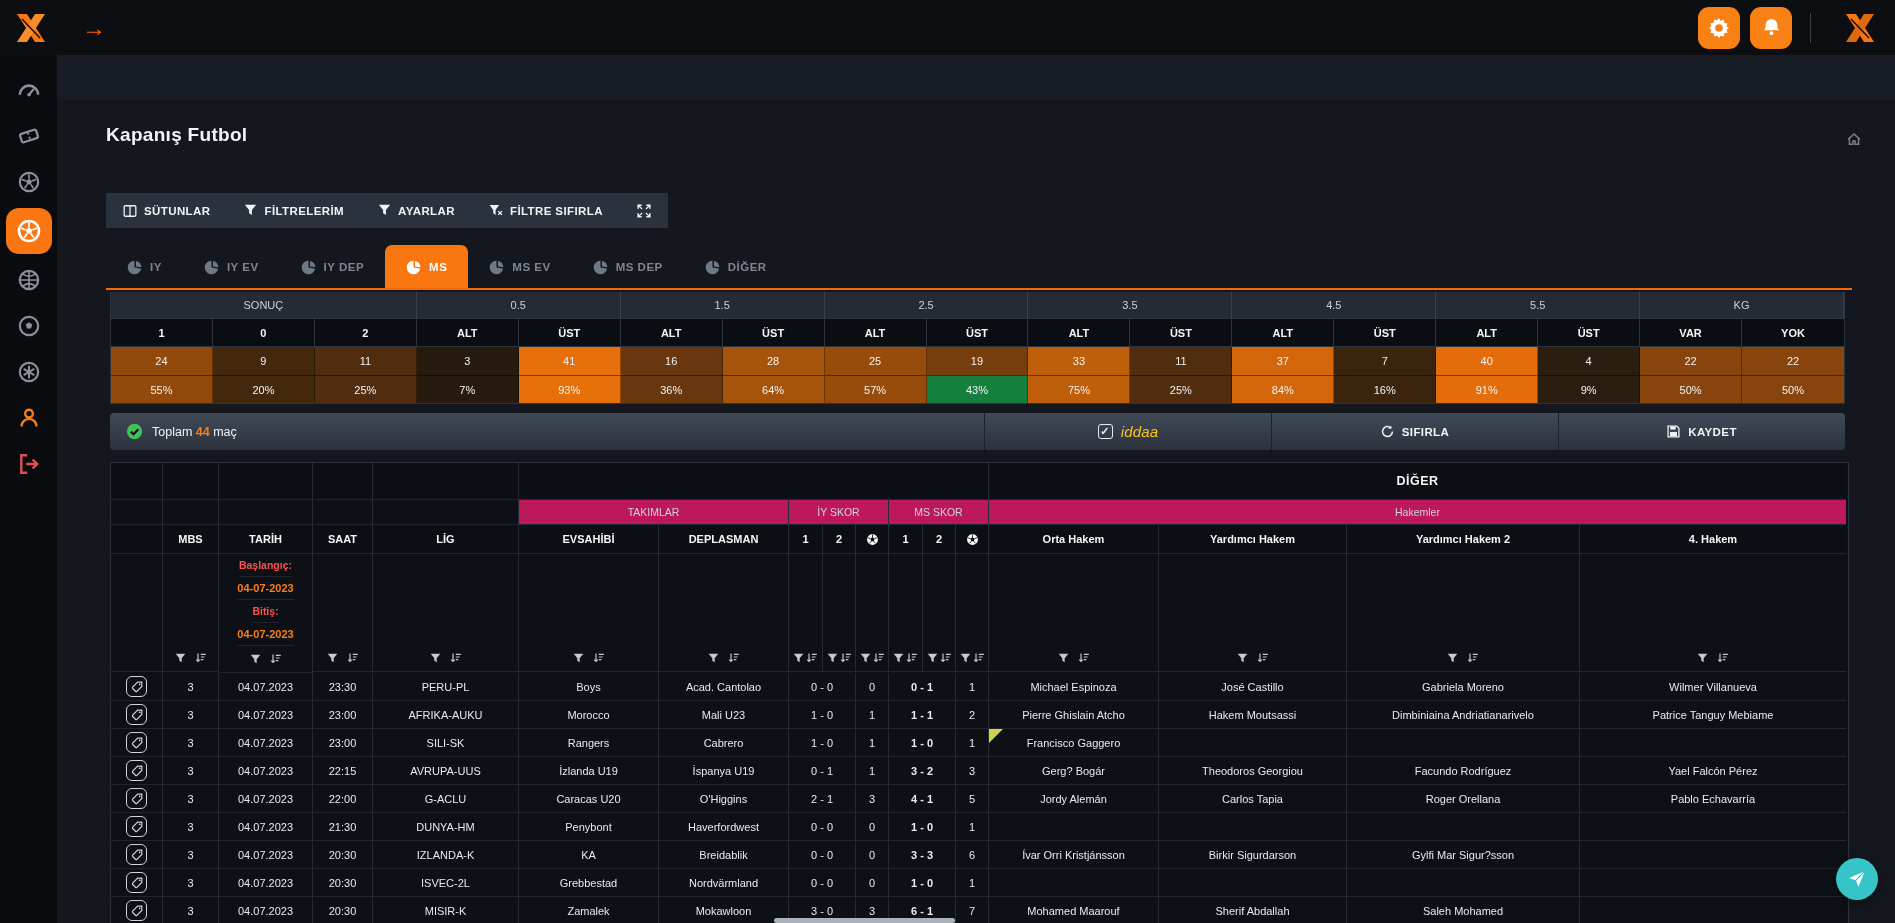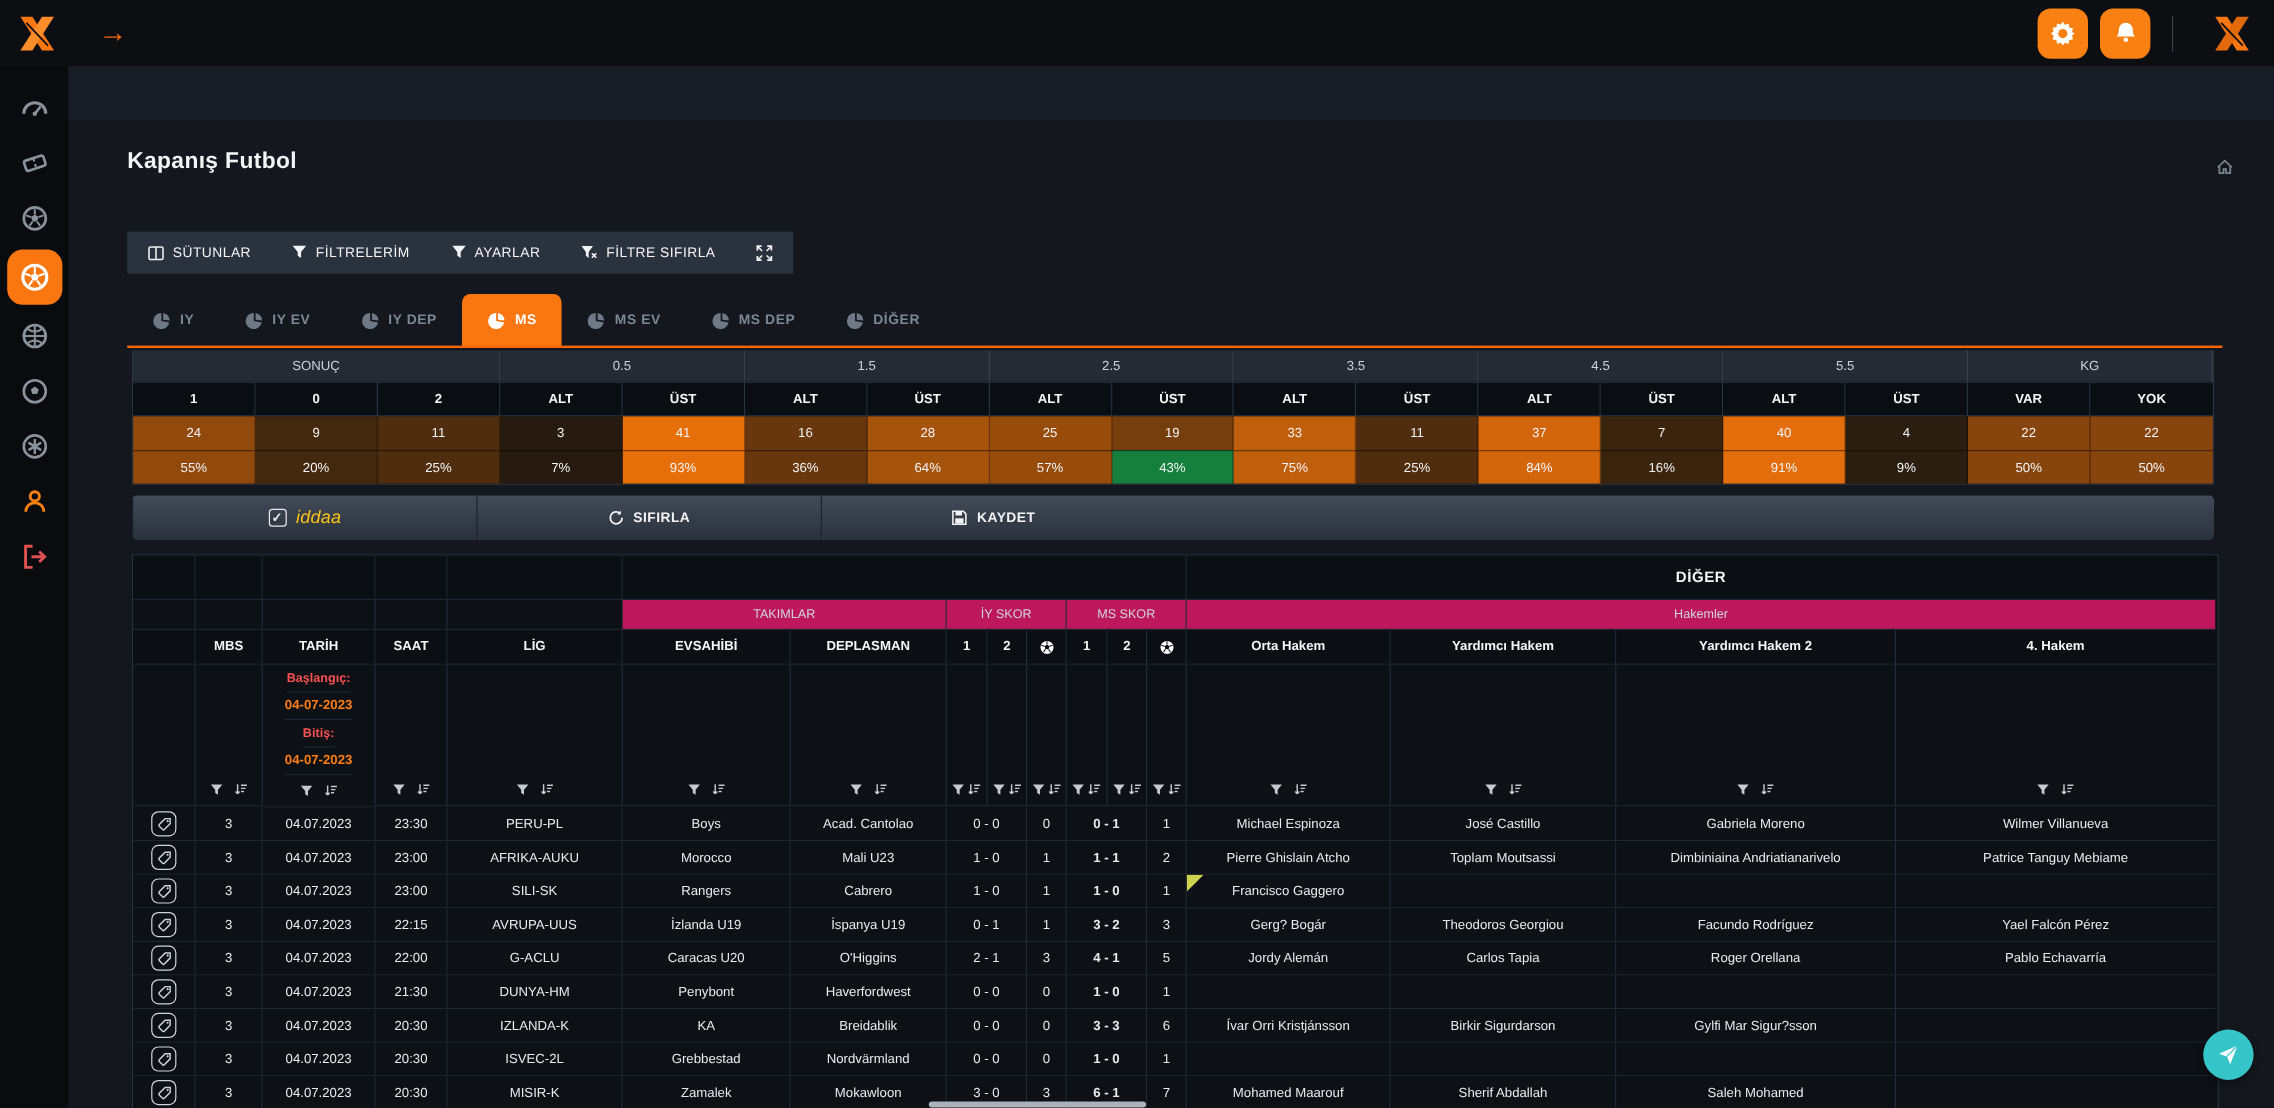--- a/index.html
+++ b/index.html
@@ -27,21 +27,21 @@
 
   
   .topband { position:absolute; left:57px; top:55px; width:1838px; height:45px; background:#181d25; }
   .page-title { position:absolute; left:106px; top:124px; color:#f2f4f7; font-size:19px; font-weight:bold; letter-spacing:.3px; }
   .home-ic { position:absolute; left:1846px; top:131px; color:#737b85; }
 
   
   .toolbar { position:absolute; left:106px; top:193px; height:35px; background:#2a323e;
     display:inline-flex; align-items:stretch; }
   .tb-btn { display:flex; align-items:center; gap:7px; padding:0 17px; color:#f1f3f5;
-    font-size:11.5px; font-weight:normal; letter-spacing:.4px; cursor:pointer; }
+    font-size:11.5px; font-weight:bold; letter-spacing:.4px; cursor:pointer; }
   .tb-btn svg { flex:0 0 auto; }
 
   
   .ptabs { position:absolute; left:106px; top:245px; height:44px; display:flex; align-items:stretch; }
   .ptab { display:flex; align-items:center; gap:8px; padding:0 21px; color:#7d8692; font-size:11.5px;
     font-weight:bold; letter-spacing:.5px; cursor:pointer; }
   .ptab.active { background:#f97611; color:#fff; border-radius:7px 7px 0 0; }
   .ptab.active svg path { fill:#fff; }
   .ptab svg path { fill:#6f7986; }
   .tabline { position:absolute; left:106px; top:288px; width:1746px; height:2px; background:#f76707; }
@@ -362,20 +362,29 @@
         <div class="sv sp" style="background:rgb(211,102,11)">84%</div>
         <div class="sv sp" style="background:rgb(59,36,14)">16%</div>
         <div class="sv sp" style="background:rgb(227,109,10)">91%</div>
         <div class="sv sp" style="background:rgb(43,29,15)">9%</div>
         <div class="sv sp" style="background:rgb(135,69,13)">50%</div>
         <div class="sv sp" style="background:rgb(135,69,13)">50%</div>
       </div>
   </div>
 
   <div class="summary">
+    <div class="sum-left">
+      <svg width="17" height="17" viewBox="0 0 12 12">
+          <circle cx="6" cy="6" r="5.4" fill="#40c057"></circle>
+          <path d="M3.4 6.2 5.3 8 8.7 4.4" fill="none" stroke="#0d1015" stroke-width="1.5"></path>
+        </svg>
+      <span><span>Toplam</span>
+      <span class="sum-count">44</span>
+      <span>maç</span></span>
+    </div>
     <div class="sum-seg">
       <span class="chk">✓</span>
       <span class="iddaa-txt">iddaa</span>
     </div>
     <div class="sum-seg">
       <svg width="13" height="13" viewBox="0 0 12 12">
           <path d="M10.6 6A4.6 4.6 0 1 1 9.2 2.7" fill="none" stroke="#f1f3f5" stroke-width="1.4"></path>
           <path d="M9.6.4v3H6.6Z" fill="#f1f3f5"></path>
         </svg>
       <span>SIFIRLA</span>
@@ -669,21 +678,21 @@
     <div class="c">04.07.2023</div>
     <div class="c">23:00</div>
     <div class="c">AFRIKA-AUKU</div>
     <div class="c">Morocco</div>
     <div class="c">Mali U23</div>
     <div class="c" style="grid-column:span 2">1 - 0</div>
     <div class="c">1</div>
     <div class="c msb" style="grid-column:span 2">1 - 1</div>
     <div class="c">2</div>
     <div class="c ">Pierre Ghislain Atcho</div>
-          <div class="c ">Toplam Moutsassi</div>
+          <div class="c ">Hakem Moutsassi</div>
           <div class="c ">Dimbiniaina Andriatianarivelo</div>
           <div class="c ">Patrice Tanguy Mebiame</div>
   </div>
   <div class="tg drow">
     <div class="c">
             <span class="tagbtn">
               <svg width="12" height="12" viewBox="0 0 12 12">
                 <path d="M6.6 1.2H10.8V5.4L5.9 10.3a1 1 0 0 1-1.4 0L1.7 7.5a1 1 0 0 1 0-1.4Z" fill="none" stroke="#cfd5db" stroke-width="1.2"></path>
                 <circle cx="8.7" cy="3.3" r=".9" fill="#cfd5db"></circle>
               </svg>

